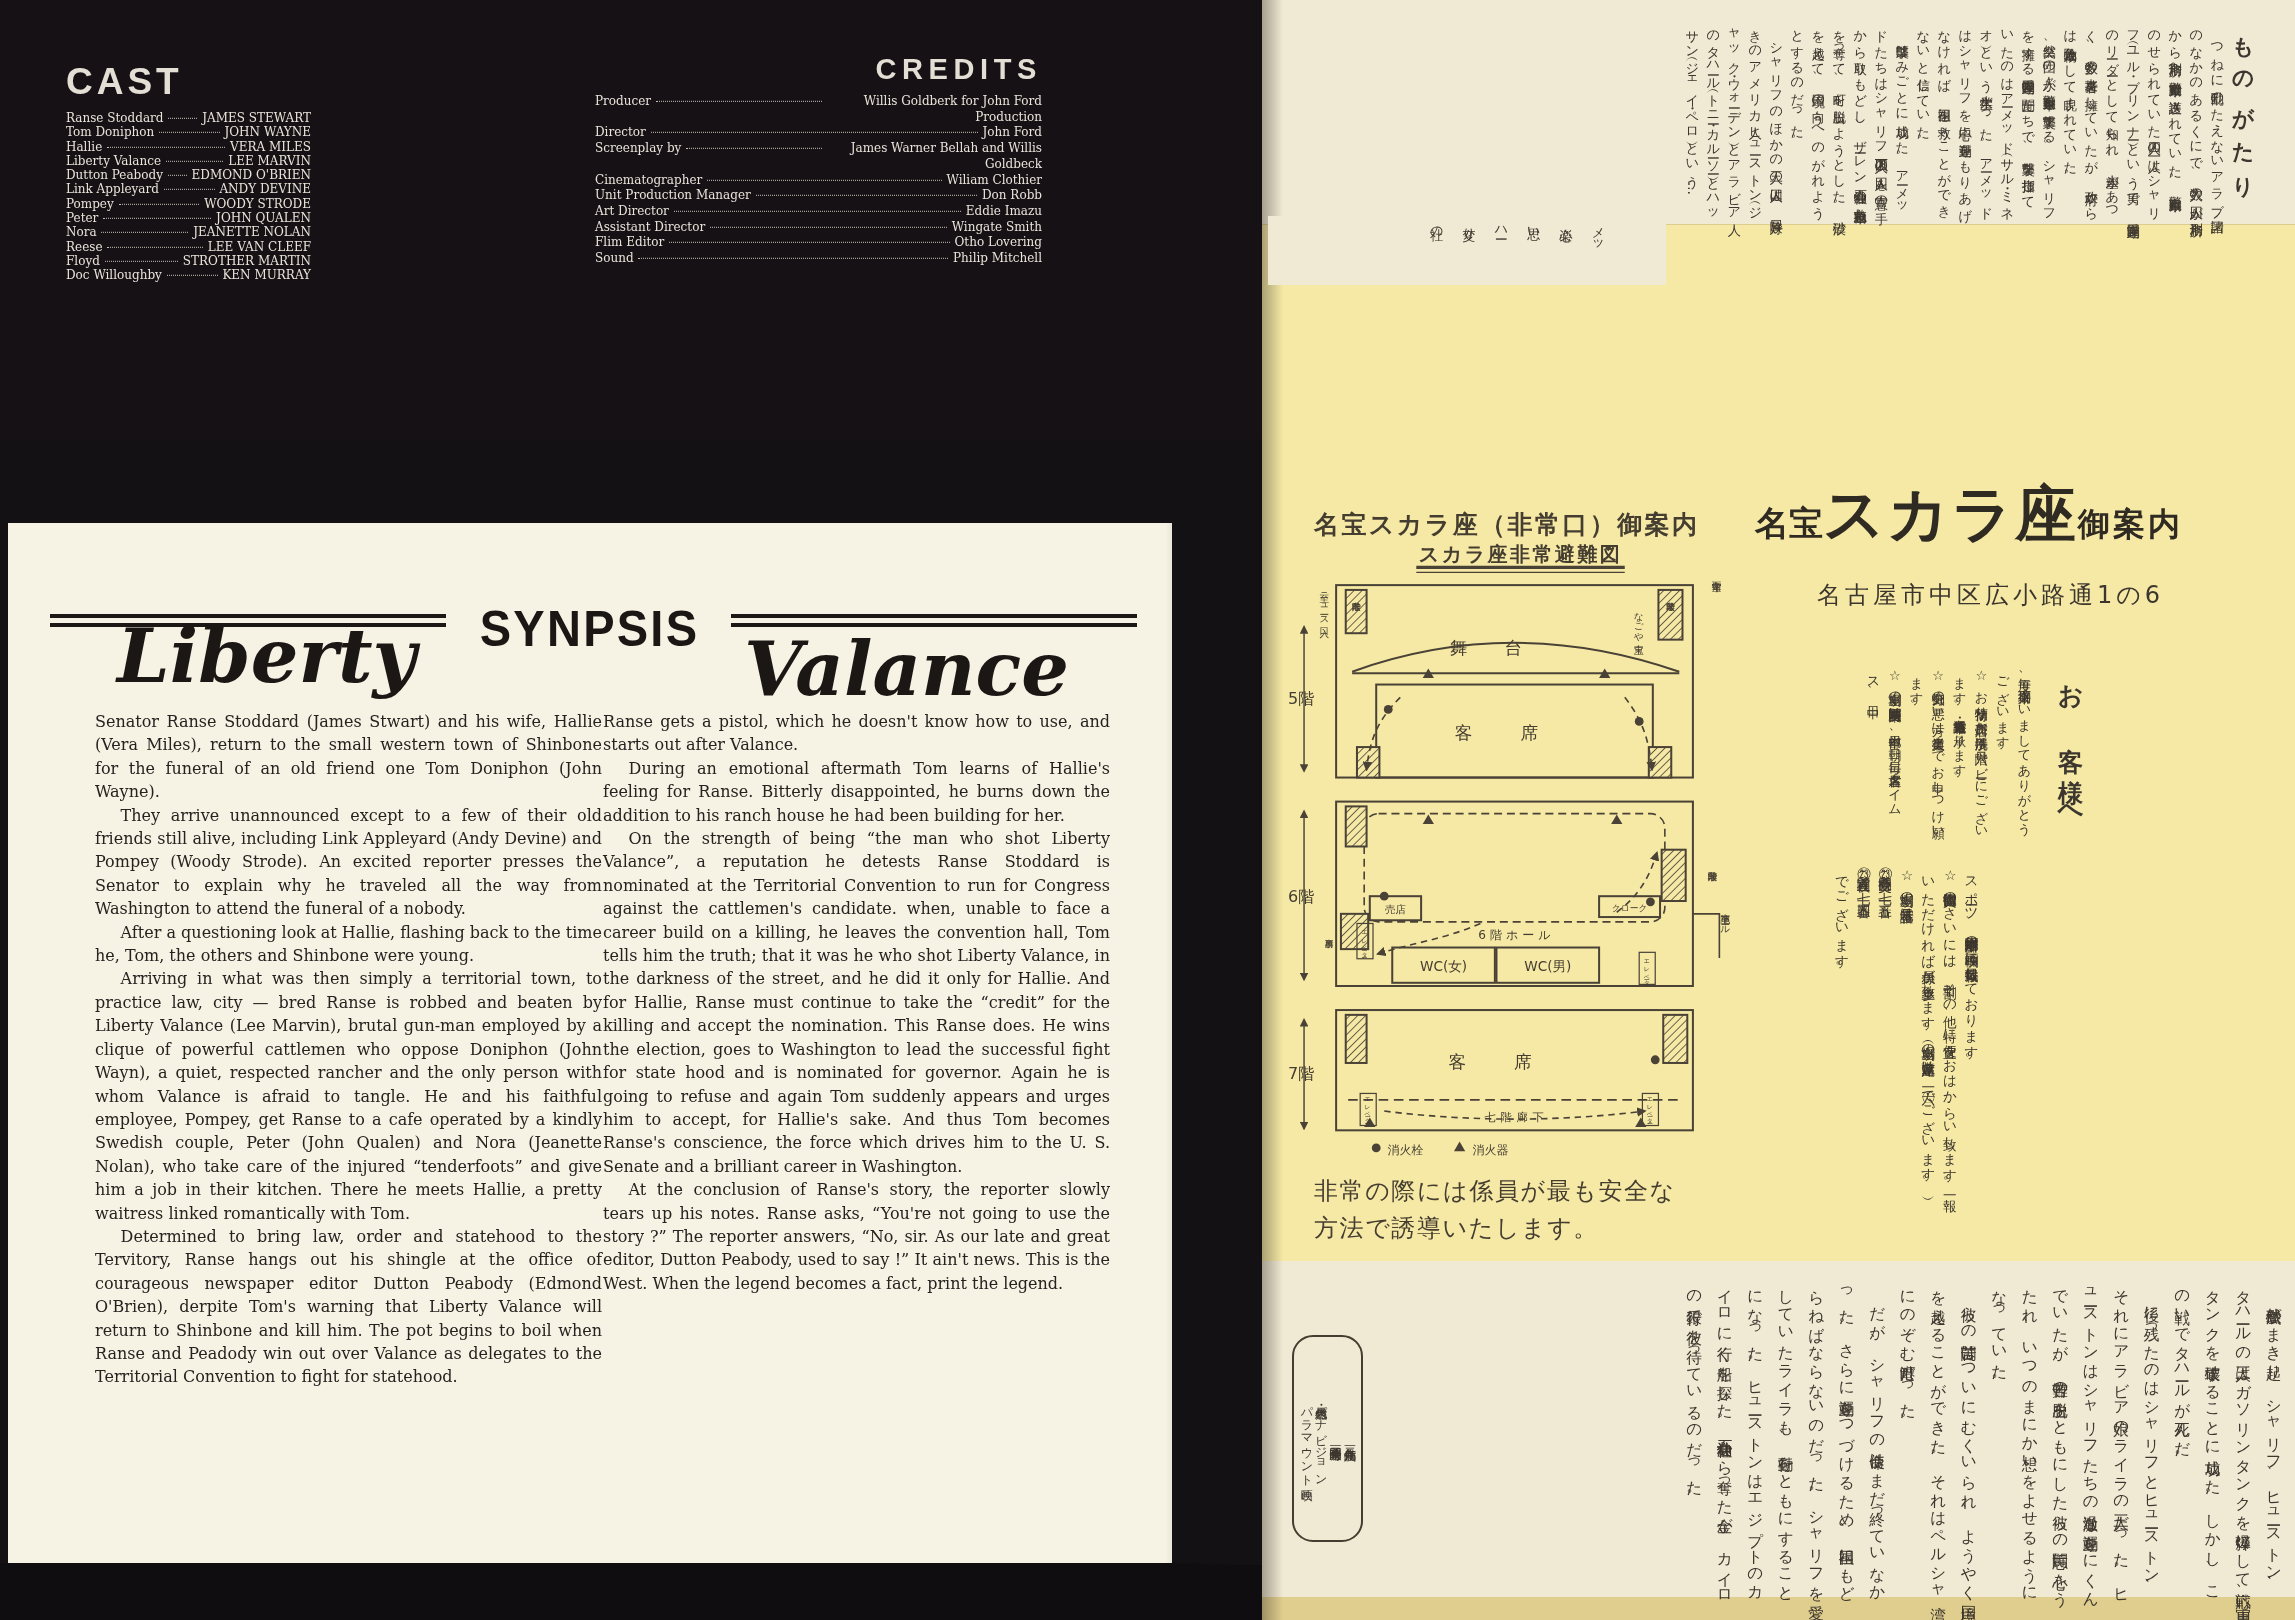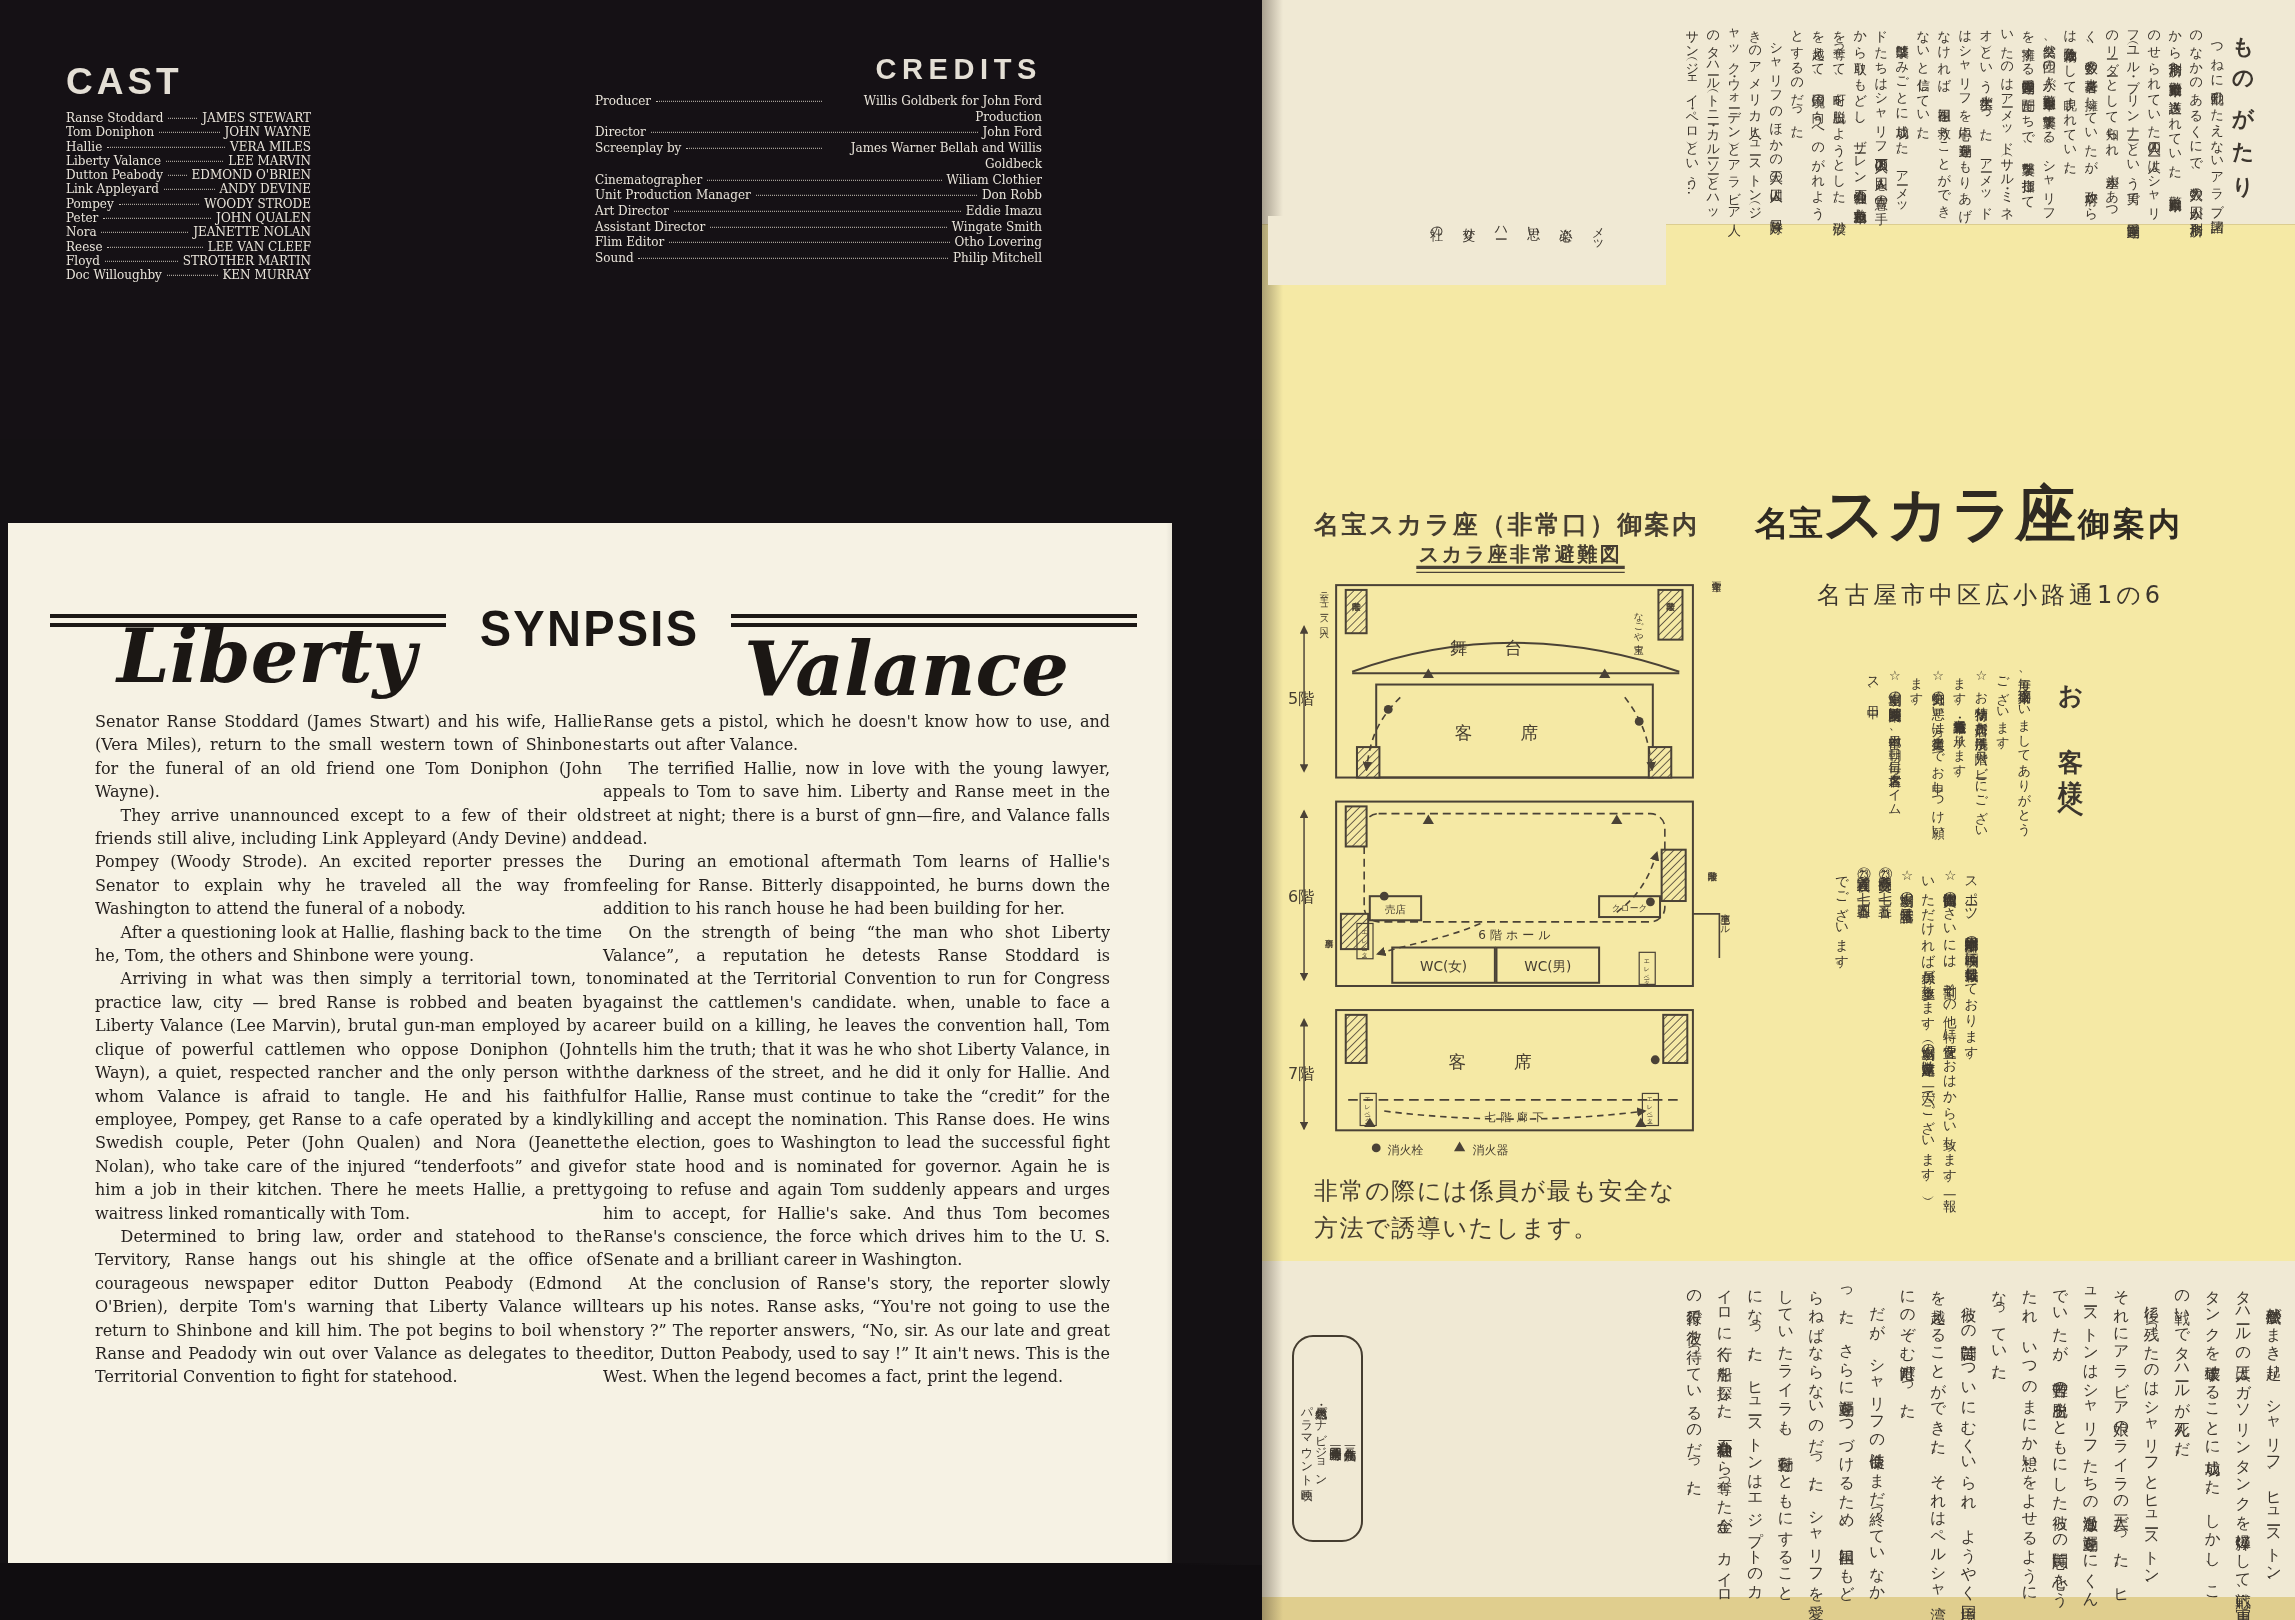--- a/index.html
+++ b/index.html
@@ -218,21 +218,20 @@
 
   <div class="syn-col syn-left">
     <p class="first">Senator Ranse Stoddard (James Stwart) and his wife, Hallie (Vera Miles), return to the small western town of Shinbone for the funeral of an old friend one Tom Doniphon (John Wayne).</p>
     <p>They arrive unannounced except to a few of their old friends still alive, including Link Appleyard (Andy Devine) and Pompey (Woody Strode). An excited reporter presses the Senator to explain why he traveled all the way from Washington to attend the funeral of a nobody.</p>
     <p>After a questioning look at Hallie, flashing back to the time he, Tom, the others and Shinbone were young.</p>
     <p>Arriving in what was then simply a territorial town, to practice law, city — bred Ranse is robbed and beaten by Liberty Valance (Lee Marvin), brutal gun-man employed by a clique of powerful cattlemen who oppose Doniphon (John Wayn), a quiet, respected rancher and the only person with whom Valance is afraid to tangle. He and his faithful employee, Pompey, get Ranse to a cafe operated by a kindly Swedish couple, Peter (John Qualen) and Nora (Jeanette Nolan), who take care of the injured “tenderfoots” and give him a job in their kitchen. There he meets Hallie, a pretty waitress linked romantically with Tom.</p>
     <p>Determined to bring law, order and statehood to the Tervitory, Ranse hangs out his shingle at the office of courageous newspaper editor Dutton Peabody (Edmond O'Brien), derpite Tom's warning that Liberty Valance will return to Shinbone and kill him. The pot begins to boil when Ranse and Peadody win out over Valance as delegates to the Territorial Convention to fight for statehood.</p>
   </div>
   <div class="syn-col syn-right">
     <p class="first">Ranse gets a pistol, which he doesn't know how to use, and starts out after Valance.</p>
-    <p>The terrified Hallie, now in love with the young lawyer, appeals to Tom to save him. Liberty and Ranse meet in the street at night; there is a burst of gnn—fire, and Valance falls dead.</p>
     <p>During an emotional aftermath Tom learns of Hallie's feeling for Ranse. Bitterly disappointed, he burns down the addition to his ranch house he had been building for her.</p>
     <p>On the strength of being “the man who shot Liberty Valance”, a reputation he detests Ranse Stoddard is nominated at the Territorial Convention to run for Congress against the cattlemen's candidate. when, unable to face a career build on a killing, he leaves the convention hall, Tom tells him the truth; that it was he who shot Liberty Valance, in the darkness of the street, and he did it only for Hallie. And for Hallie, Ranse must continue to take the “credit” for the killing and accept the nomination. This Ranse does. He wins the election, goes to Washington to lead the successful fight for state hood and is nominated for governor. Again he is going to refuse and again Tom suddenly appears and urges him to accept, for Hallie's sake. And thus Tom becomes Ranse's conscience, the force which drives him to the U. S. Senate and a brilliant career in Washington.</p>
     <p>At the conclusion of Ranse's story, the reporter slowly tears up his notes. Ranse asks, “You're not going to use the story ?” The reporter answers, “No, sir. As our late and great editor, Dutton Peabody, used to say !” It ain't news. This is the West. When the legend becomes a fact, print the legend.</p>
   </div>
 
   <div class="black-footer"></div>
   <div class="gutter"></div>
 
   <div class="right-page">
     <div class="yellow"></div>

